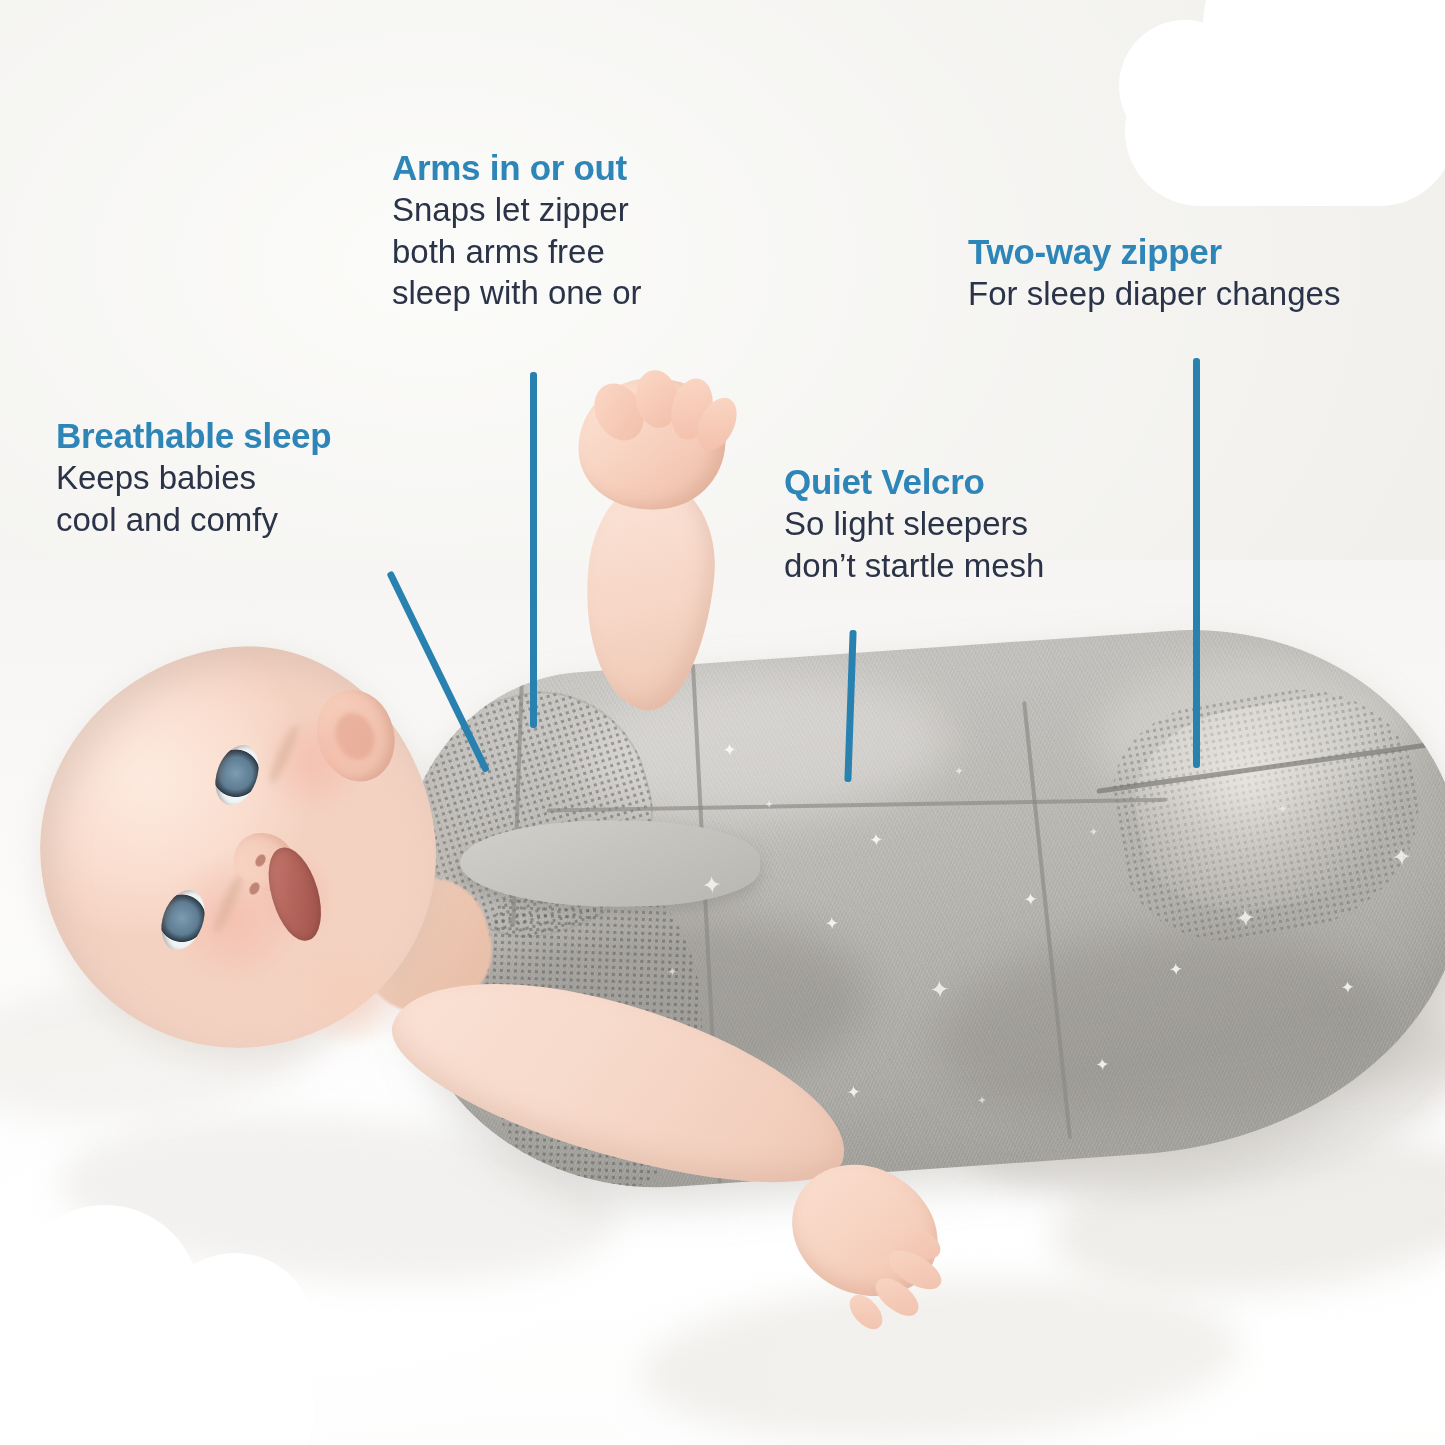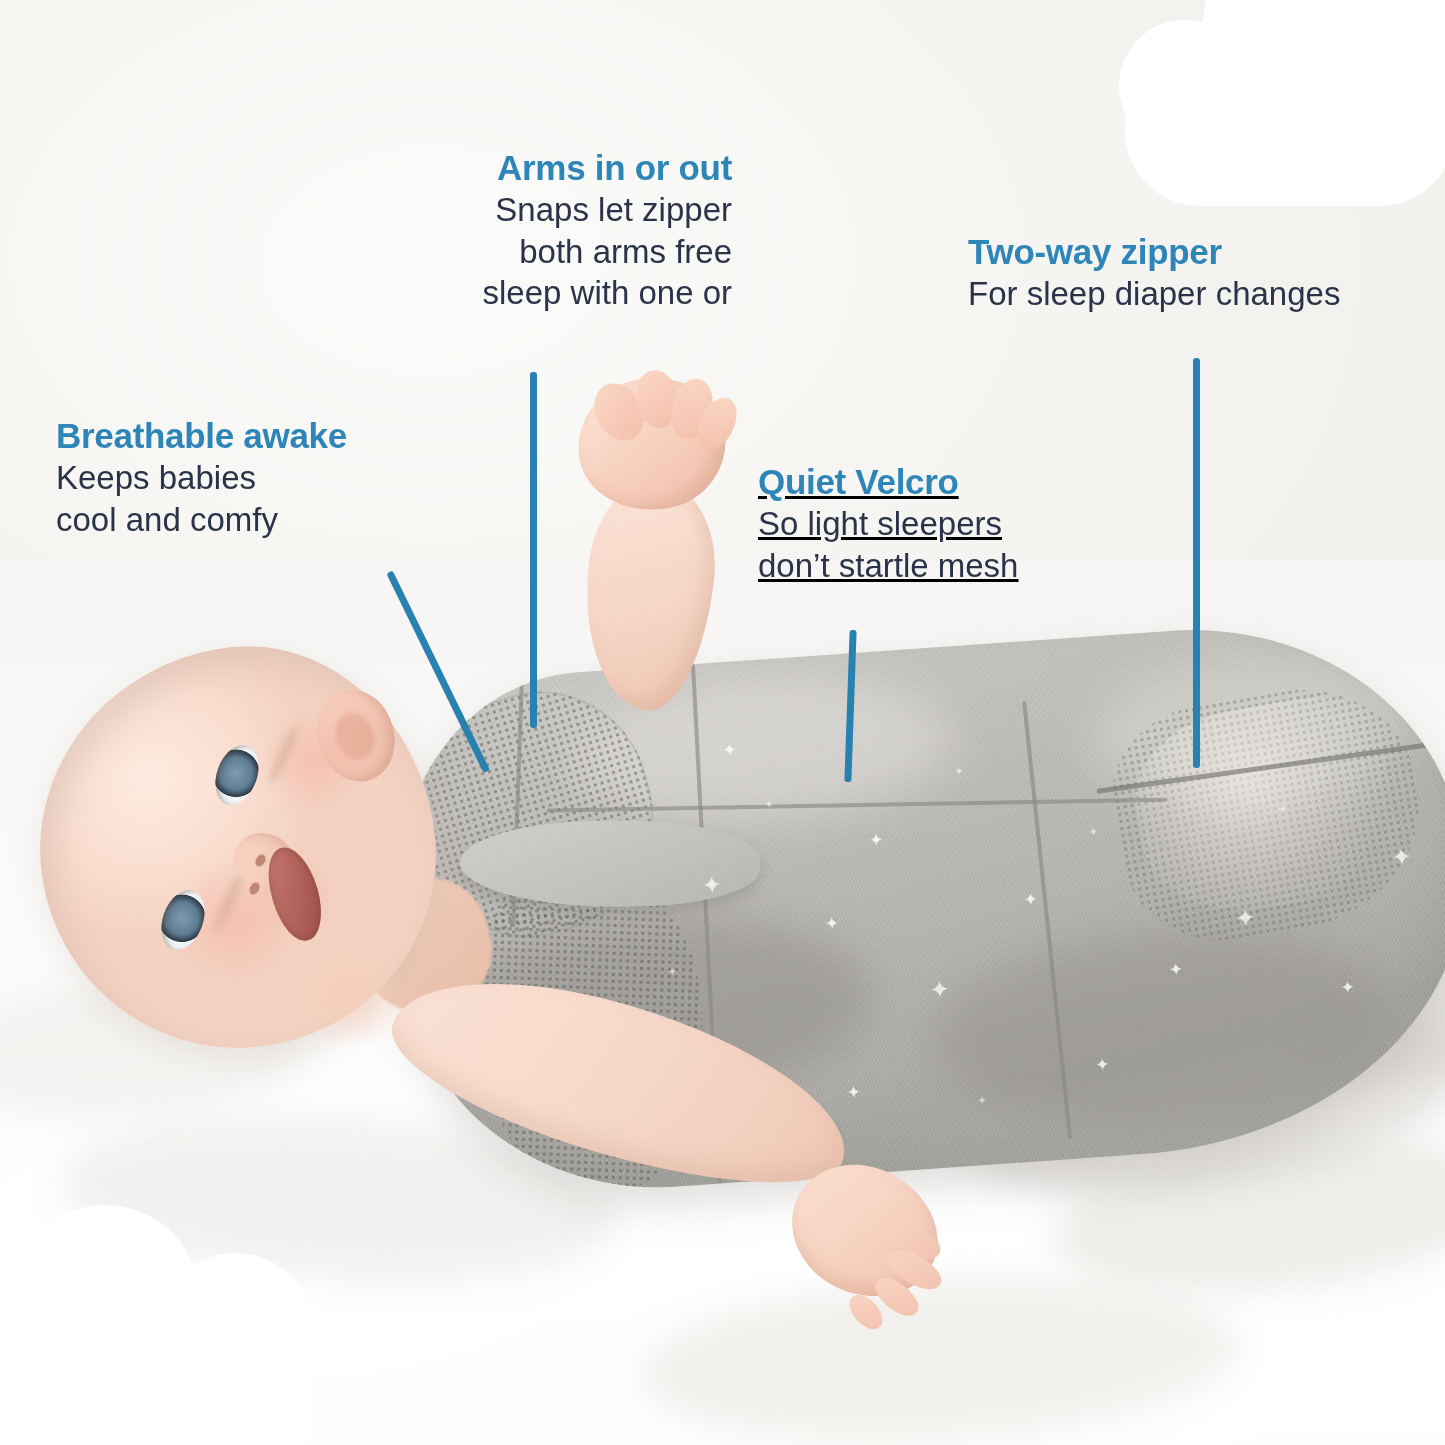--- a/index.html
+++ b/index.html
@@ -236,22 +236,22 @@
   .callout{position:absolute;}
   .callout h3{
     margin:0 0 2px 0;
     font-size:35px;font-weight:bold;letter-spacing:-.3px;
     color:#2e86b8;line-height:1.12;
   }
   .callout p{
     margin:0;font-size:33px;line-height:1.26;color:#2b3348;font-weight:400;
   }
   .c-mesh{left:56px;top:416px;width:430px;}
-  .c-arms{left:392px;top:148px;width:340px;text-align:right;}
-  .c-velcro{left:758px;top:462px;width:380px;text-decoration:underline;}
+  .c-arms{left:392px;top:148px;width:340px;}
+  .c-velcro{left:784px;top:462px;width:380px;}
   .c-zip{left:968px;top:232px;width:452px;}
 
   
   .leader{position:absolute;background:#2981b0;border-radius:3px;}
   .leader.vert{width:7px;}
   .l-arms{left:530px;top:372px;height:356px;}
   .l-velcro{left:847px;top:630px;height:152px;transform:rotate(2deg);}
   .l-zip{left:1193px;top:358px;height:410px;}
   .l-mesh{
     left:386px;top:572px;width:7px;height:222px;
@@ -356,21 +356,21 @@
     <span style="left:40px;top:-14px;width:190px;height:190px;"></span>
     <span style="left:186px;top:34px;width:158px;height:158px;"></span>
   </div>
 
   <div class="leader l-mesh"></div>
   <div class="leader vert l-arms"></div>
   <div class="leader vert l-velcro"></div>
   <div class="leader vert l-zip"></div>
 
   <div class="callout c-mesh">
-    <h3>Breathable awake</h3>
+    <h3>Breathable sleep</h3>
     <p>Keeps babies</p>
     <p>cool and comfy</p>
   </div>
 
   <div class="callout c-arms">
     <h3>Arms in or out</h3>
     <p>Snaps let zipper</p>
     <p>both arms free</p>
     <p>sleep with one or</p>
   </div>

